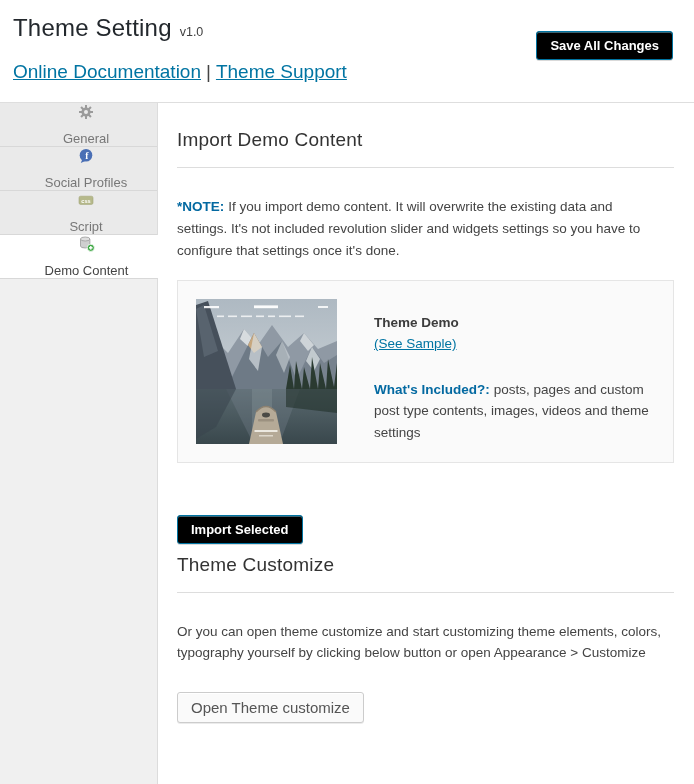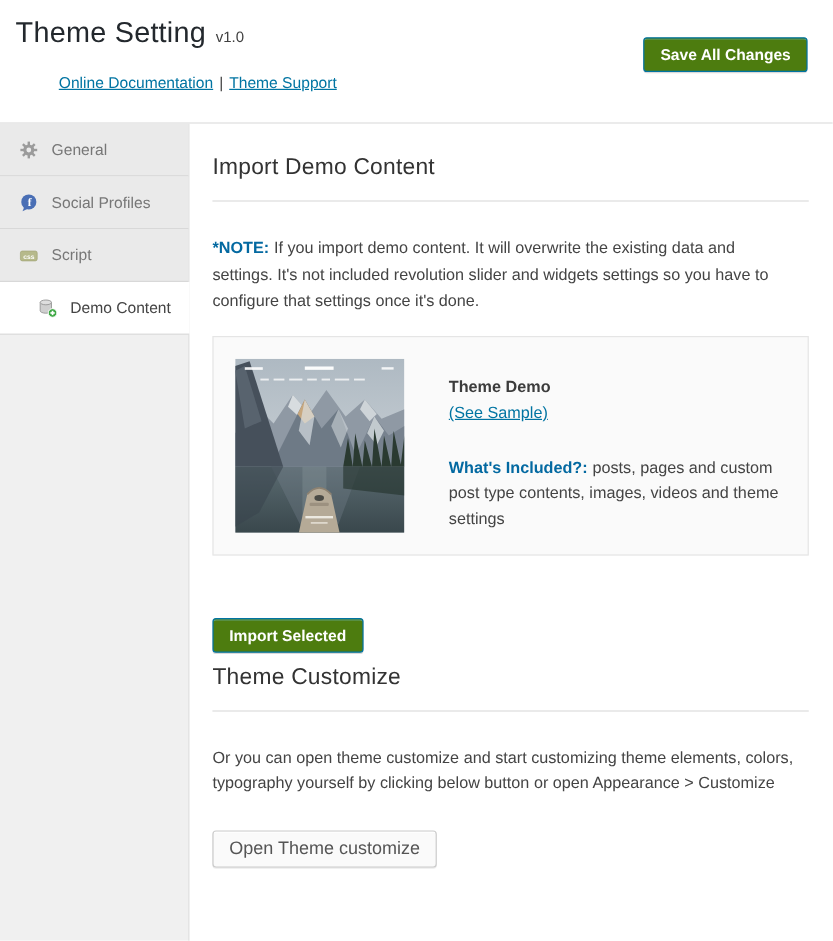--- a/index.html
+++ b/index.html
@@ -11,37 +11,37 @@
   }
   .page { width:694px; height:784px; display:flex; flex-direction:column; }
 
   
   .header { position:relative; padding:14px 20px 0 13px; height:103px; border-bottom:1px solid #dedede; background:#fff; flex:0 0 auto; }
   .title-row { display:flex; align-items:baseline; gap:8px; }
   .page-title { font-size:24px; font-weight:400; color:#23282d; letter-spacing:.2px; }
   .version { font-size:12.5px; color:#404040; font-weight:400; }
   .btn { display:inline-block; border-radius:3px; cursor:pointer; text-decoration:none; white-space:nowrap; }
   .btn-primary {
-    background:#4d7c0f; border:1px solid #0074a2; color:#fff;
+    background:#000000; border:1px solid #0074a2; color:#fff;
     font-size:13px; font-weight:700; padding:6px 13px;
     box-shadow: inset 0 1px 0 rgba(120,200,230,.5), 0 1px 0 rgba(0,0,0,.15);
   }
   .save-btn { position:absolute; top:31px; right:21px; }
-  .doc-links { margin-top:19px; font-size:13px;margin-left:36px; }
+  .doc-links { margin-top:19px; font-size:19px; }
   .doc-links a { color:#0074a2; text-decoration:underline; cursor:pointer; }
   .link-sep { color:#444; padding:0 5px; }
 
   
   .cols { display:flex; flex:1 1 auto; align-items:stretch; }
   .sidebar { width:158px; flex:0 0 158px; background:#f0f0f0; border-right:1px solid #dcdcdc; }
   .tab {
     display:flex; align-items:center; gap:11px;
     height:44px; padding-left:15px;
     background:#eaeaea; border-bottom:1px solid #d8d8d8;
-    color:#777; font-size:13px; cursor:pointer;
+    color:#777; font-size:13px; cursor:pointer;flex-direction:column;
   }
   .tab.active { background:#fff; color:#444; margin-right:-1px; width:158px;justify-content:center; }
   .tab .icon { width:17px; height:17px; flex:0 0 17px; display:inline-flex; align-items:center; justify-content:center; }
 
   .content { flex:1 1 auto; background:#fff; padding:16px 20px 20px 19px; }
   h2.section-heading { font-size:19px; font-weight:400; color:#333; margin-top:10px; letter-spacing:.2px; }
   .rule { border:none; border-top:1px solid #ddd; margin-top:16px; }
   .note { margin-top:28px; line-height:1.62; color:#444; max-width:480px; }
   .bold-label { font-weight:700; color:#0369a1; margin-right:4px; }
 

